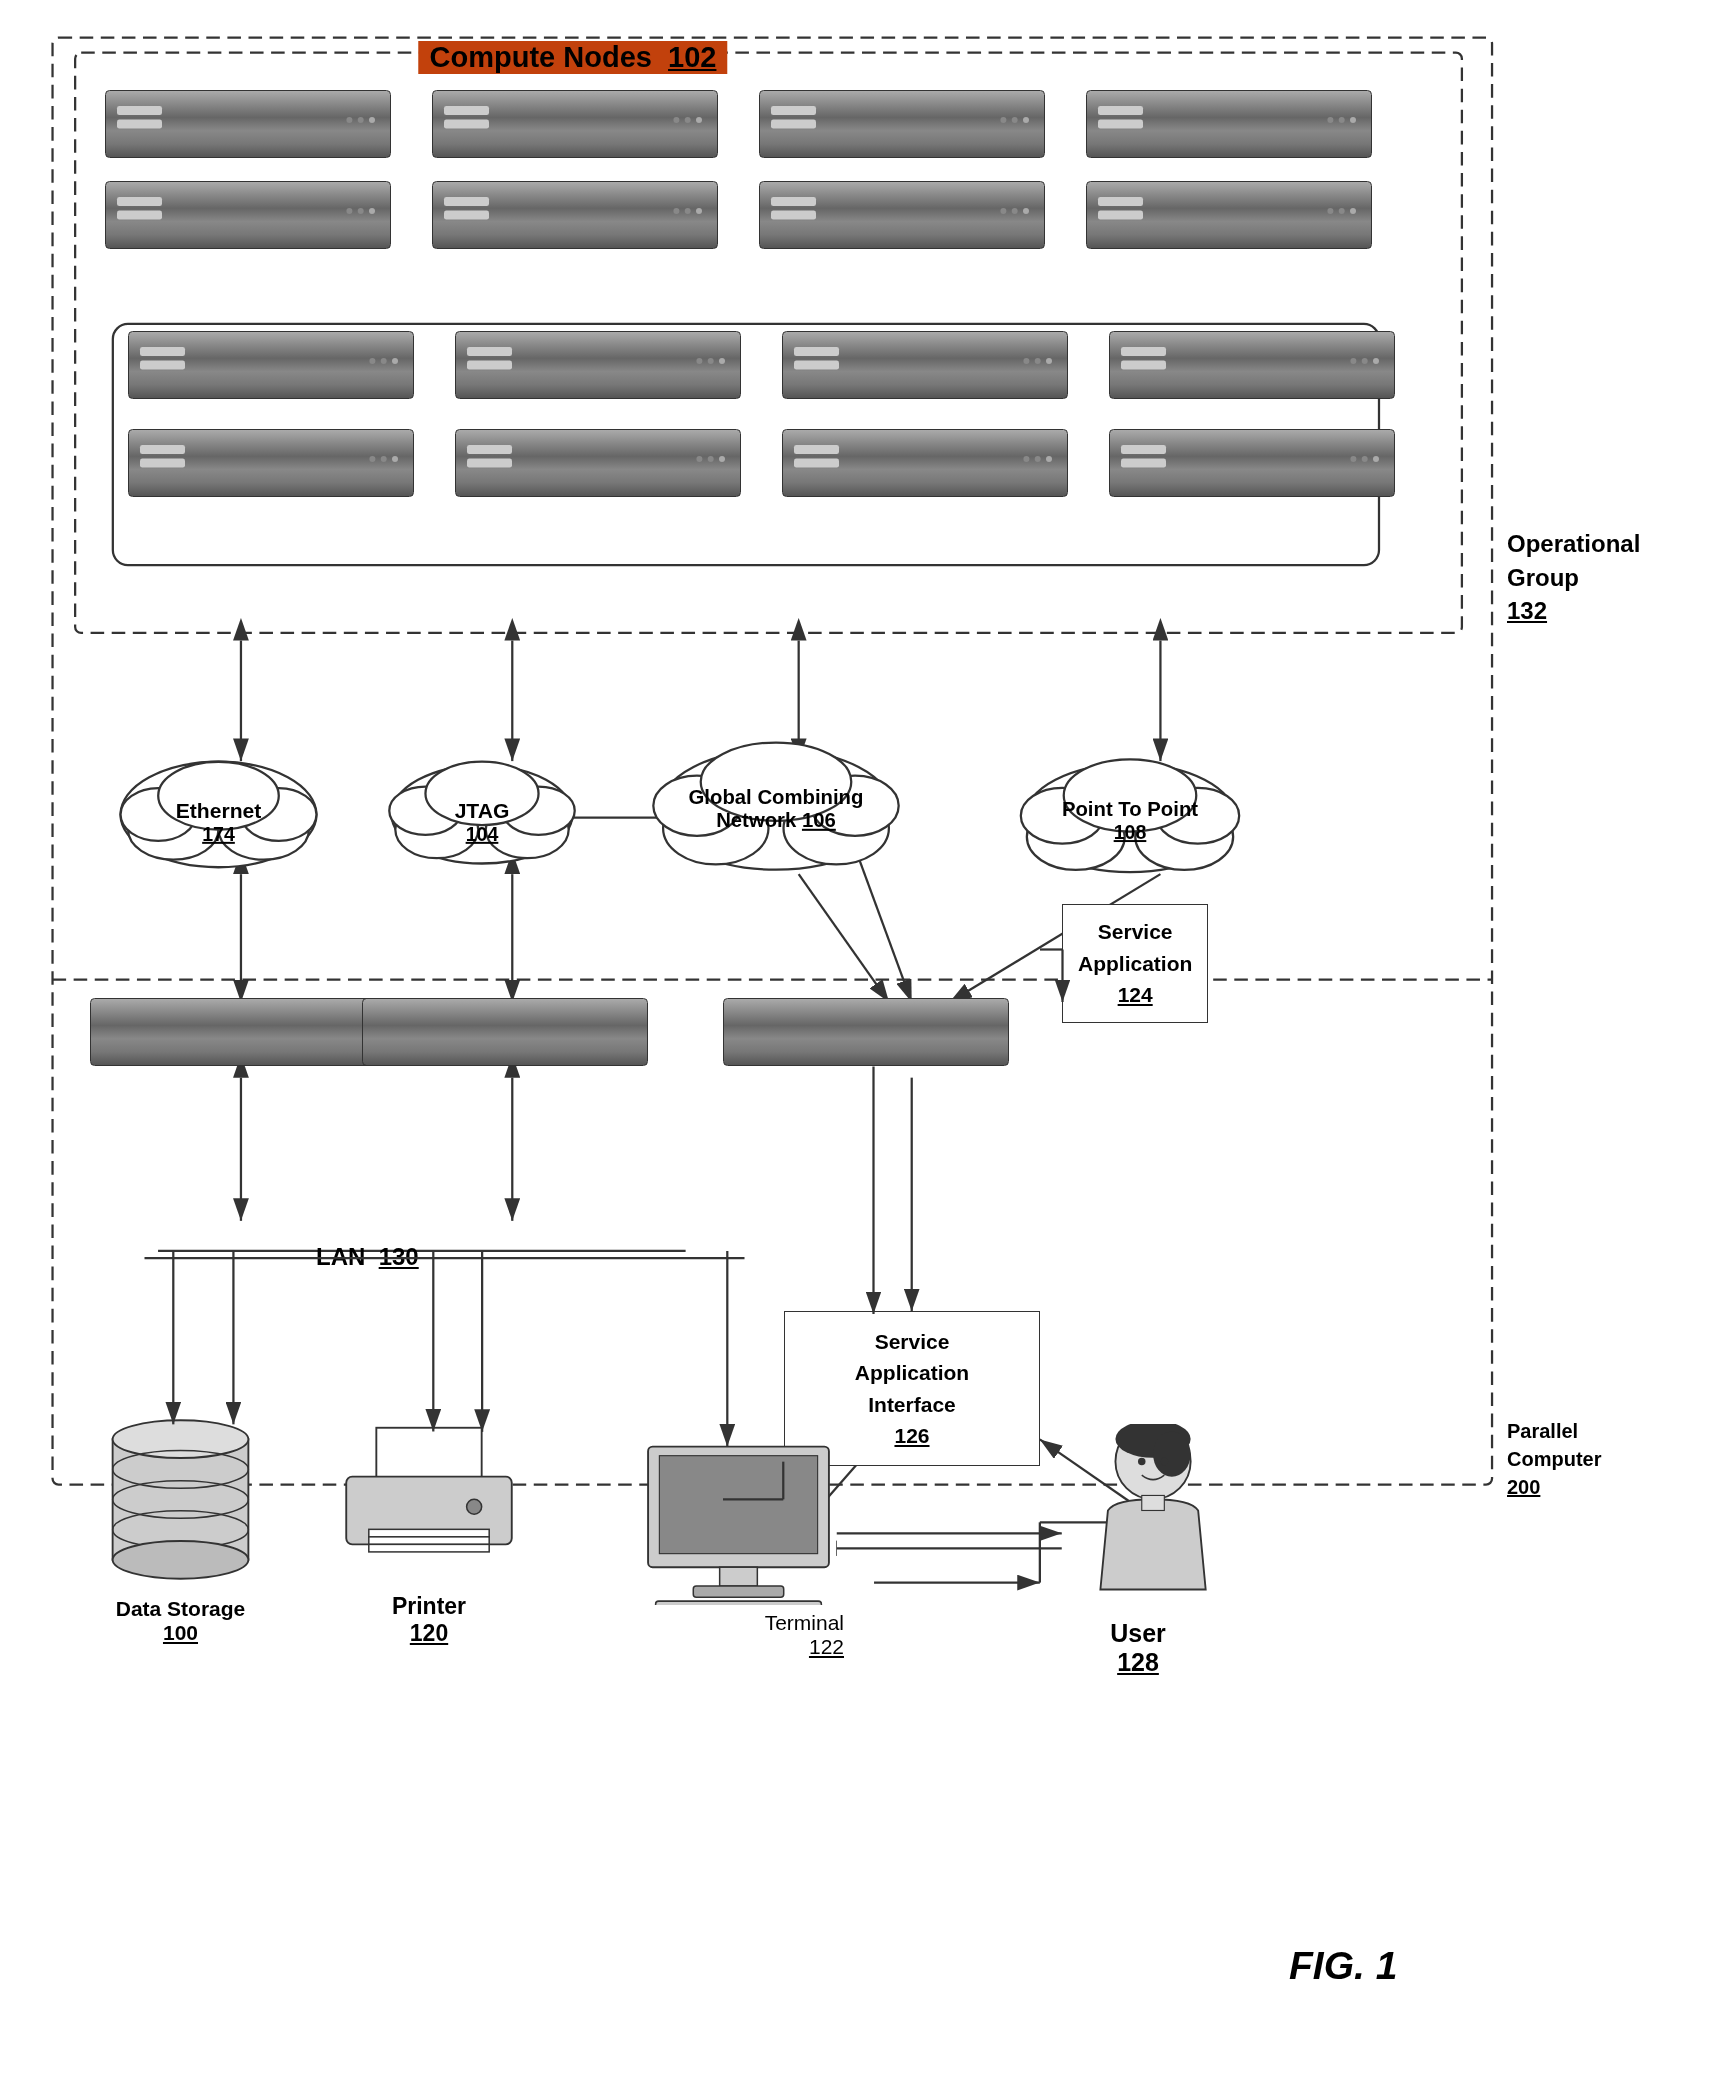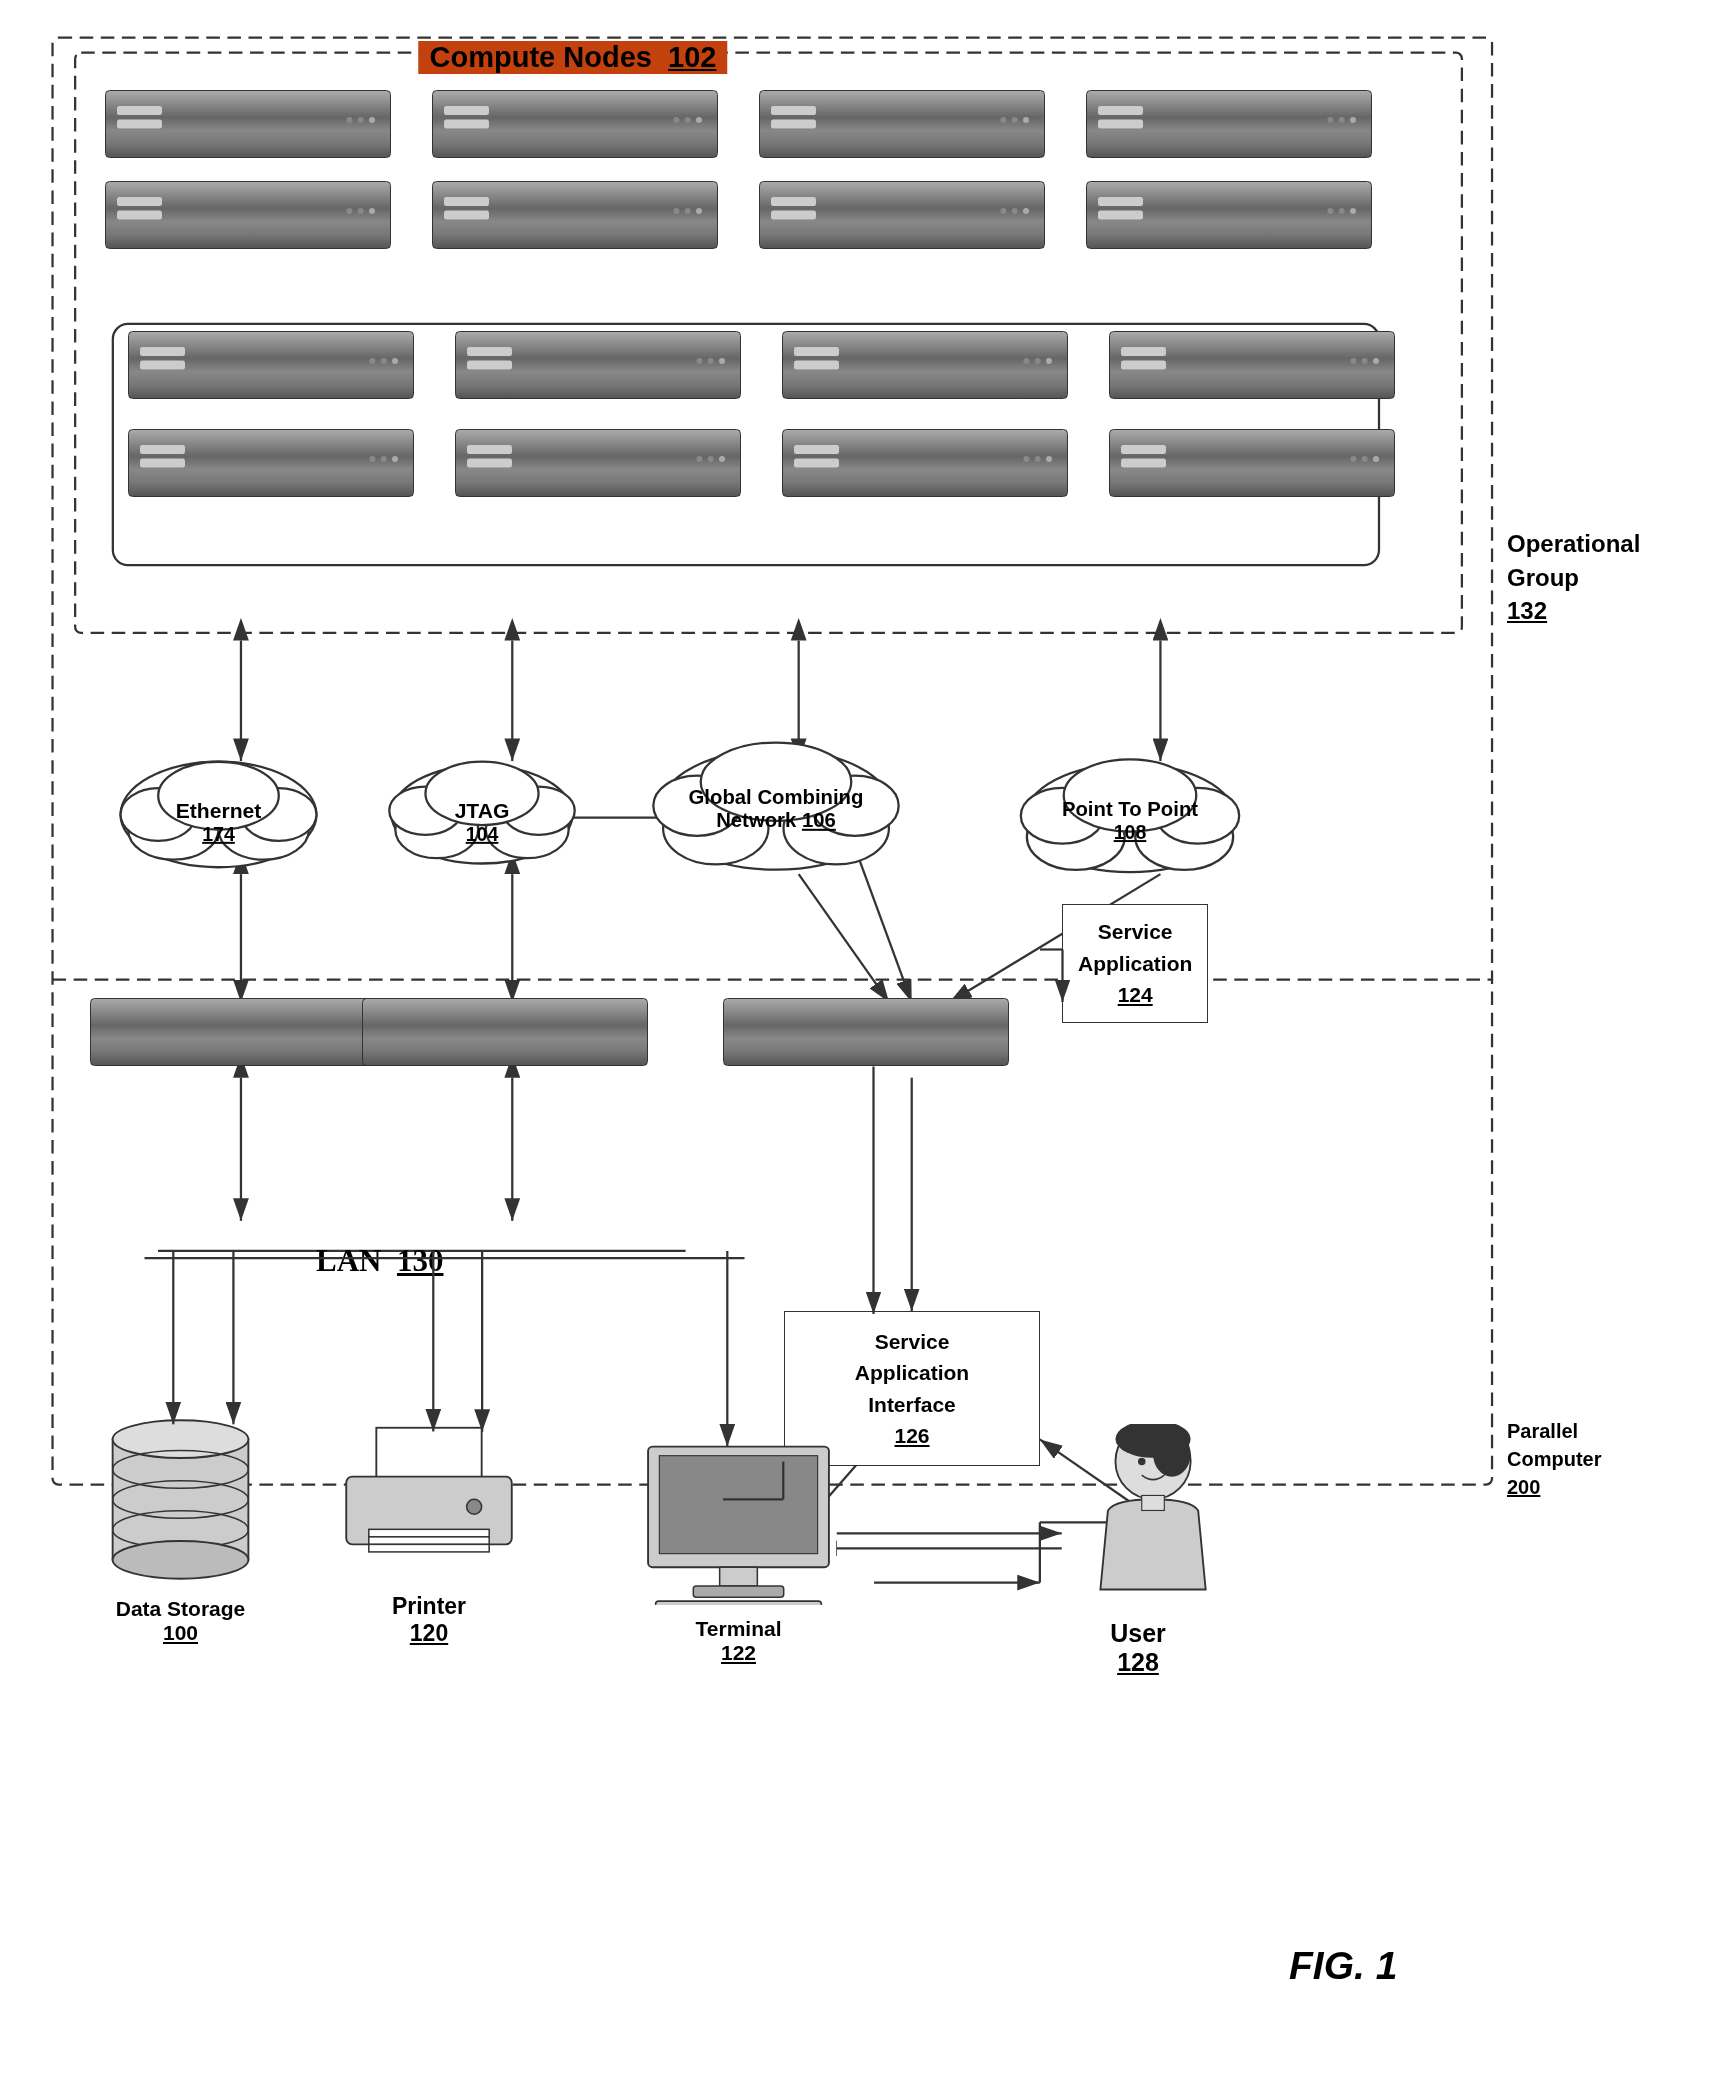--- a/index.html
+++ b/index.html
@@ -274,21 +274,21 @@
       </marker>
     </defs>
     <line x1="70" y1="60" x2="70" y2="130" stroke="#333" stroke-width="3" marker-end="url(#ah2)"></line>
     <line x1="70" y1="60" x2="40" y2="60" stroke="#333" stroke-width="3"></line>
   </svg>
 
   <div style="position:absolute; top:1387px; left:1462px; font-size:20px; font-weight:bold; line-height:1.4;">
     Parallel<br>Computer<br><u>200</u>
   </div>
 
-  <div style="position:absolute; top:1213px; left:271px; font-size:31px; font-weight:bold;font-family:Liberation Serif, serif;">
+  <div style="position:absolute; top:1213px; left:271px; font-size:24px; font-weight:bold;">
     LAN &nbsp;<u>130</u>
   </div>
 
   <svg style="position:absolute; top:1213px; left:98px; width:603px; height:30px;" viewBox="0 0 800 40" width="603" height="30">
     <line x1="0" y1="20" x2="800" y2="20" stroke="#333" stroke-width="3"></line>
   </svg>
 
   <div style="position:absolute; top:1281px; left:739px; border:1.5px solid #333; background:#fff; padding:13.6px 19px; font-size:21px; font-weight:bold; text-align:center; line-height:1.5; width:256px;">
     Service<br>Application<br>Interface<br><u>126</u>
   </div>
@@ -342,21 +342,21 @@
 
       <rect x="115" y="170" width="50" height="25" fill="#ccc" stroke="#333" stroke-width="2"></rect>
 
       <rect x="80" y="195" width="120" height="15" rx="4" fill="#aaa" stroke="#333" stroke-width="2"></rect>
 
       <rect x="30" y="215" width="220" height="35" rx="4" fill="#ccc" stroke="#333" stroke-width="2"></rect>
 
       <line x1="45" y1="225" x2="235" y2="225" stroke="#888" stroke-width="1.5"></line>
       <line x1="45" y1="235" x2="235" y2="235" stroke="#888" stroke-width="1.5"></line>
     </svg>
-    <div style="text-align:center; font-size:21px; font-weight:bold; margin-top:9px;">Terminal<br><u>122</u></div>
+    <div style="text-align:right; font-size:21px; font-weight:normal; margin-top:3px;">Terminal<br><u>122</u></div>
   </div>
 
   <div style="position:absolute; top:1394px; left:1010px;">
     <svg width="166" height="188" viewBox="0 0 220 250">
 
       <circle cx="130" cy="50" r="50" fill="#ddd" stroke="#333" stroke-width="2.5"></circle>
 
       <ellipse cx="130" cy="20" rx="50" ry="25" fill="#333"></ellipse>
       <ellipse cx="155" cy="40" rx="25" ry="30" fill="#333"></ellipse>
 

